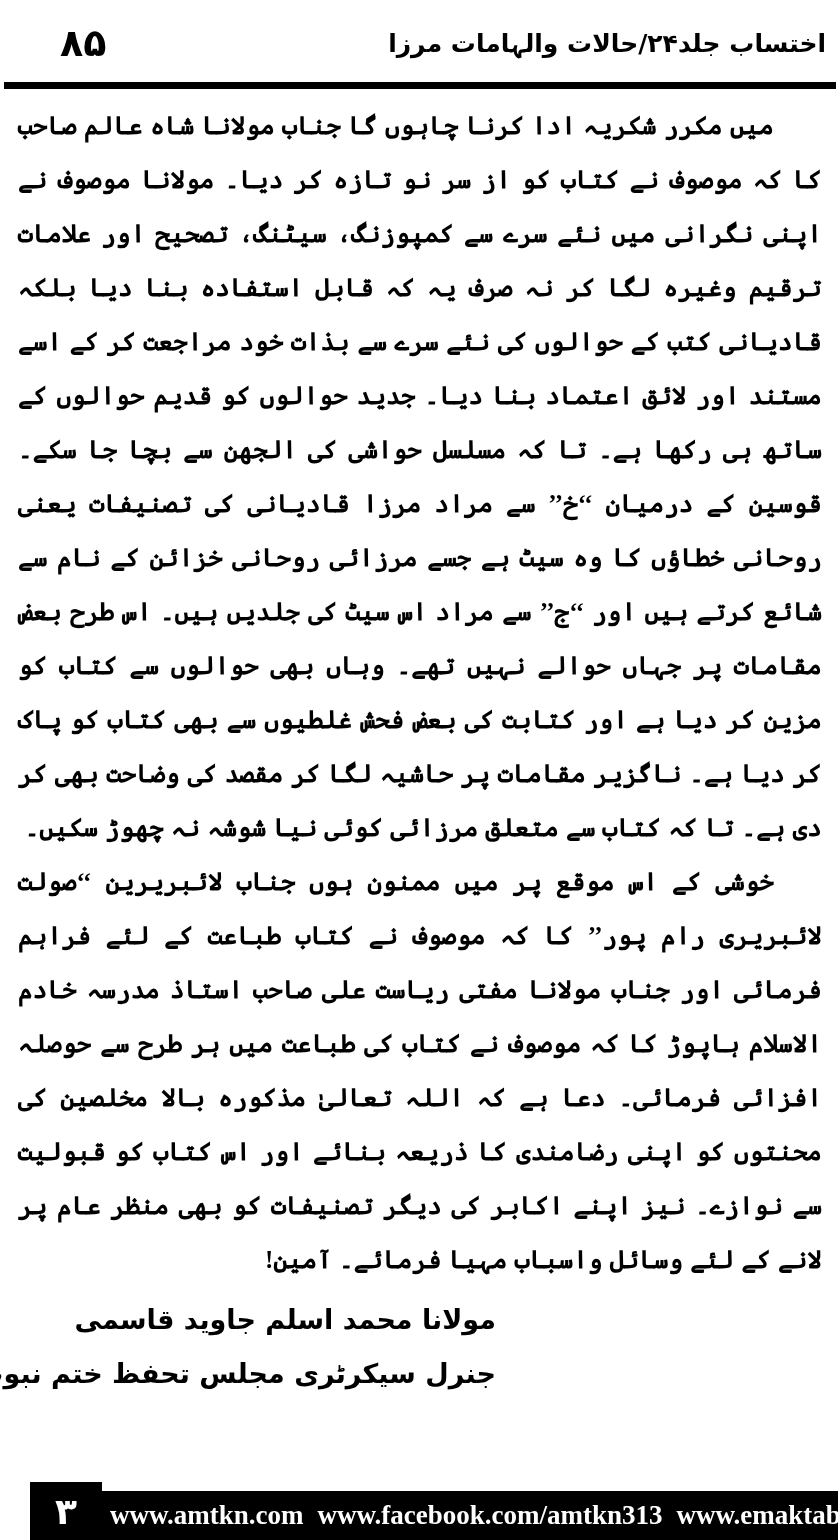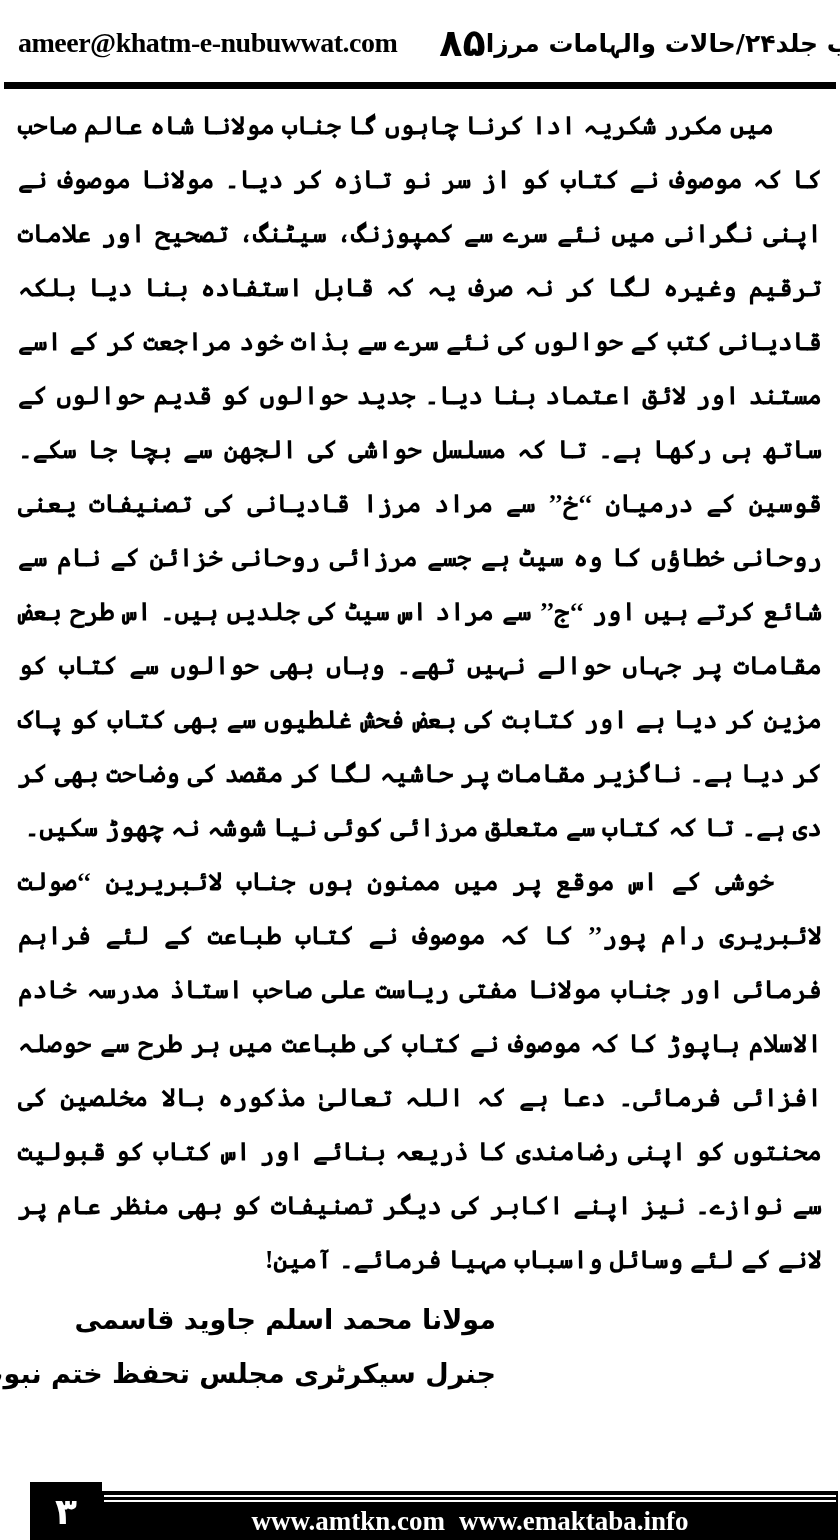--- a/index.html
+++ b/index.html
@@ -76,21 +76,21 @@
     left:0; top:0; bottom:0;
     width:72px;
     background:#000; color:#fff;
     display:flex; align-items:center; justify-content:center;
     font-weight:bold; font-size:36px;
   }
   .footer-bar {
     position:absolute;
     left:72px; right:0; top:9px; bottom:0;
     background:#000;
-    display:flex; flex-direction:column;
+    display:flex; 
   }
   .footer-stripe {
     height:2px; background:#fff;
     margin:0 2px;
   }
   .footer-stripe.s1 { margin-top:4px; }
   .footer-stripe.s2 { margin-top:3px; }
   .footer-sites {
     flex:1;
     display:flex; align-items:center; justify-content:center;
@@ -100,21 +100,20 @@
     font-weight:bold; font-size:27px;
     white-space:nowrap;
   }
 </style>
 </head>
 <body>
 
 <div class="page">
 
   <div class="header">
-    <span class="header-email">ameer@khatm-e-nubuwwat.com</span>
     <span class="header-pagenum">۸۵</span>
     <span class="header-title">اختساب جلد۲۴/حالات والہامات مرزا</span>
   </div>
 
   <div class="header-rule"></div>
 
   <div class="content">
 
     <p class="body-para">میں مکرر شکریہ ادا کرنا چاہوں گا جناب مولانا شاہ عالم صاحب کا کہ موصوف نے کتاب کو از سر نو تازہ کر دیا۔ مولانا موصوف نے اپنی نگرانی میں نئے سرے سے کمپوزنگ، سیٹنگ، تصحیح اور علامات ترقیم وغیرہ لگا کر نہ صرف یہ کہ قابل استفادہ بنا دیا بلکہ قادیانی کتب کے حوالوں کی نئے سرے سے بذات خود مراجعت کر کے اسے مستند اور لائق اعتماد بنا دیا۔ جدید حوالوں کو قدیم حوالوں کے ساتھ ہی رکھا ہے۔ تا کہ مسلسل حواشی کی الجھن سے بچا جا سکے۔ قوسین کے درمیان ‘‘خ’’ سے مراد مرزا قادیانی کی تصنیفات یعنی روحانی خطاؤں کا وہ سیٹ ہے جسے مرزائی روحانی خزائن کے نام سے شائع کرتے ہیں اور ‘‘ج’’ سے مراد اس سیٹ کی جلدیں ہیں۔ اس طرح بعض مقامات پر جہاں حوالے نہیں تھے۔ وہاں بھی حوالوں سے کتاب کو مزین کر دیا ہے اور کتابت کی بعض فحش غلطیوں سے بھی کتاب کو پاک کر دیا ہے۔ ناگزیر مقامات پر حاشیہ لگا کر مقصد کی وضاحت بھی کر دی ہے۔ تا کہ کتاب سے متعلق مرزائی کوئی نیا شوشہ نہ چھوڑ سکیں۔</p>
 
@@ -127,18 +126,19 @@
 
   </div>
 
   <div class="footer">
     <div class="footer-num">۳</div>
     <div class="footer-bar">
       <div class="footer-stripe s1"></div>
       <div class="footer-stripe s2"></div>
       <div class="footer-sites">
         <span>www.amtkn.com</span>
+        <span>www.facebook.com/amtkn313</span>
         <span>www.emaktaba.info</span>
       </div>
     </div>
   </div>
 
 </div>
 
 </body></html>

